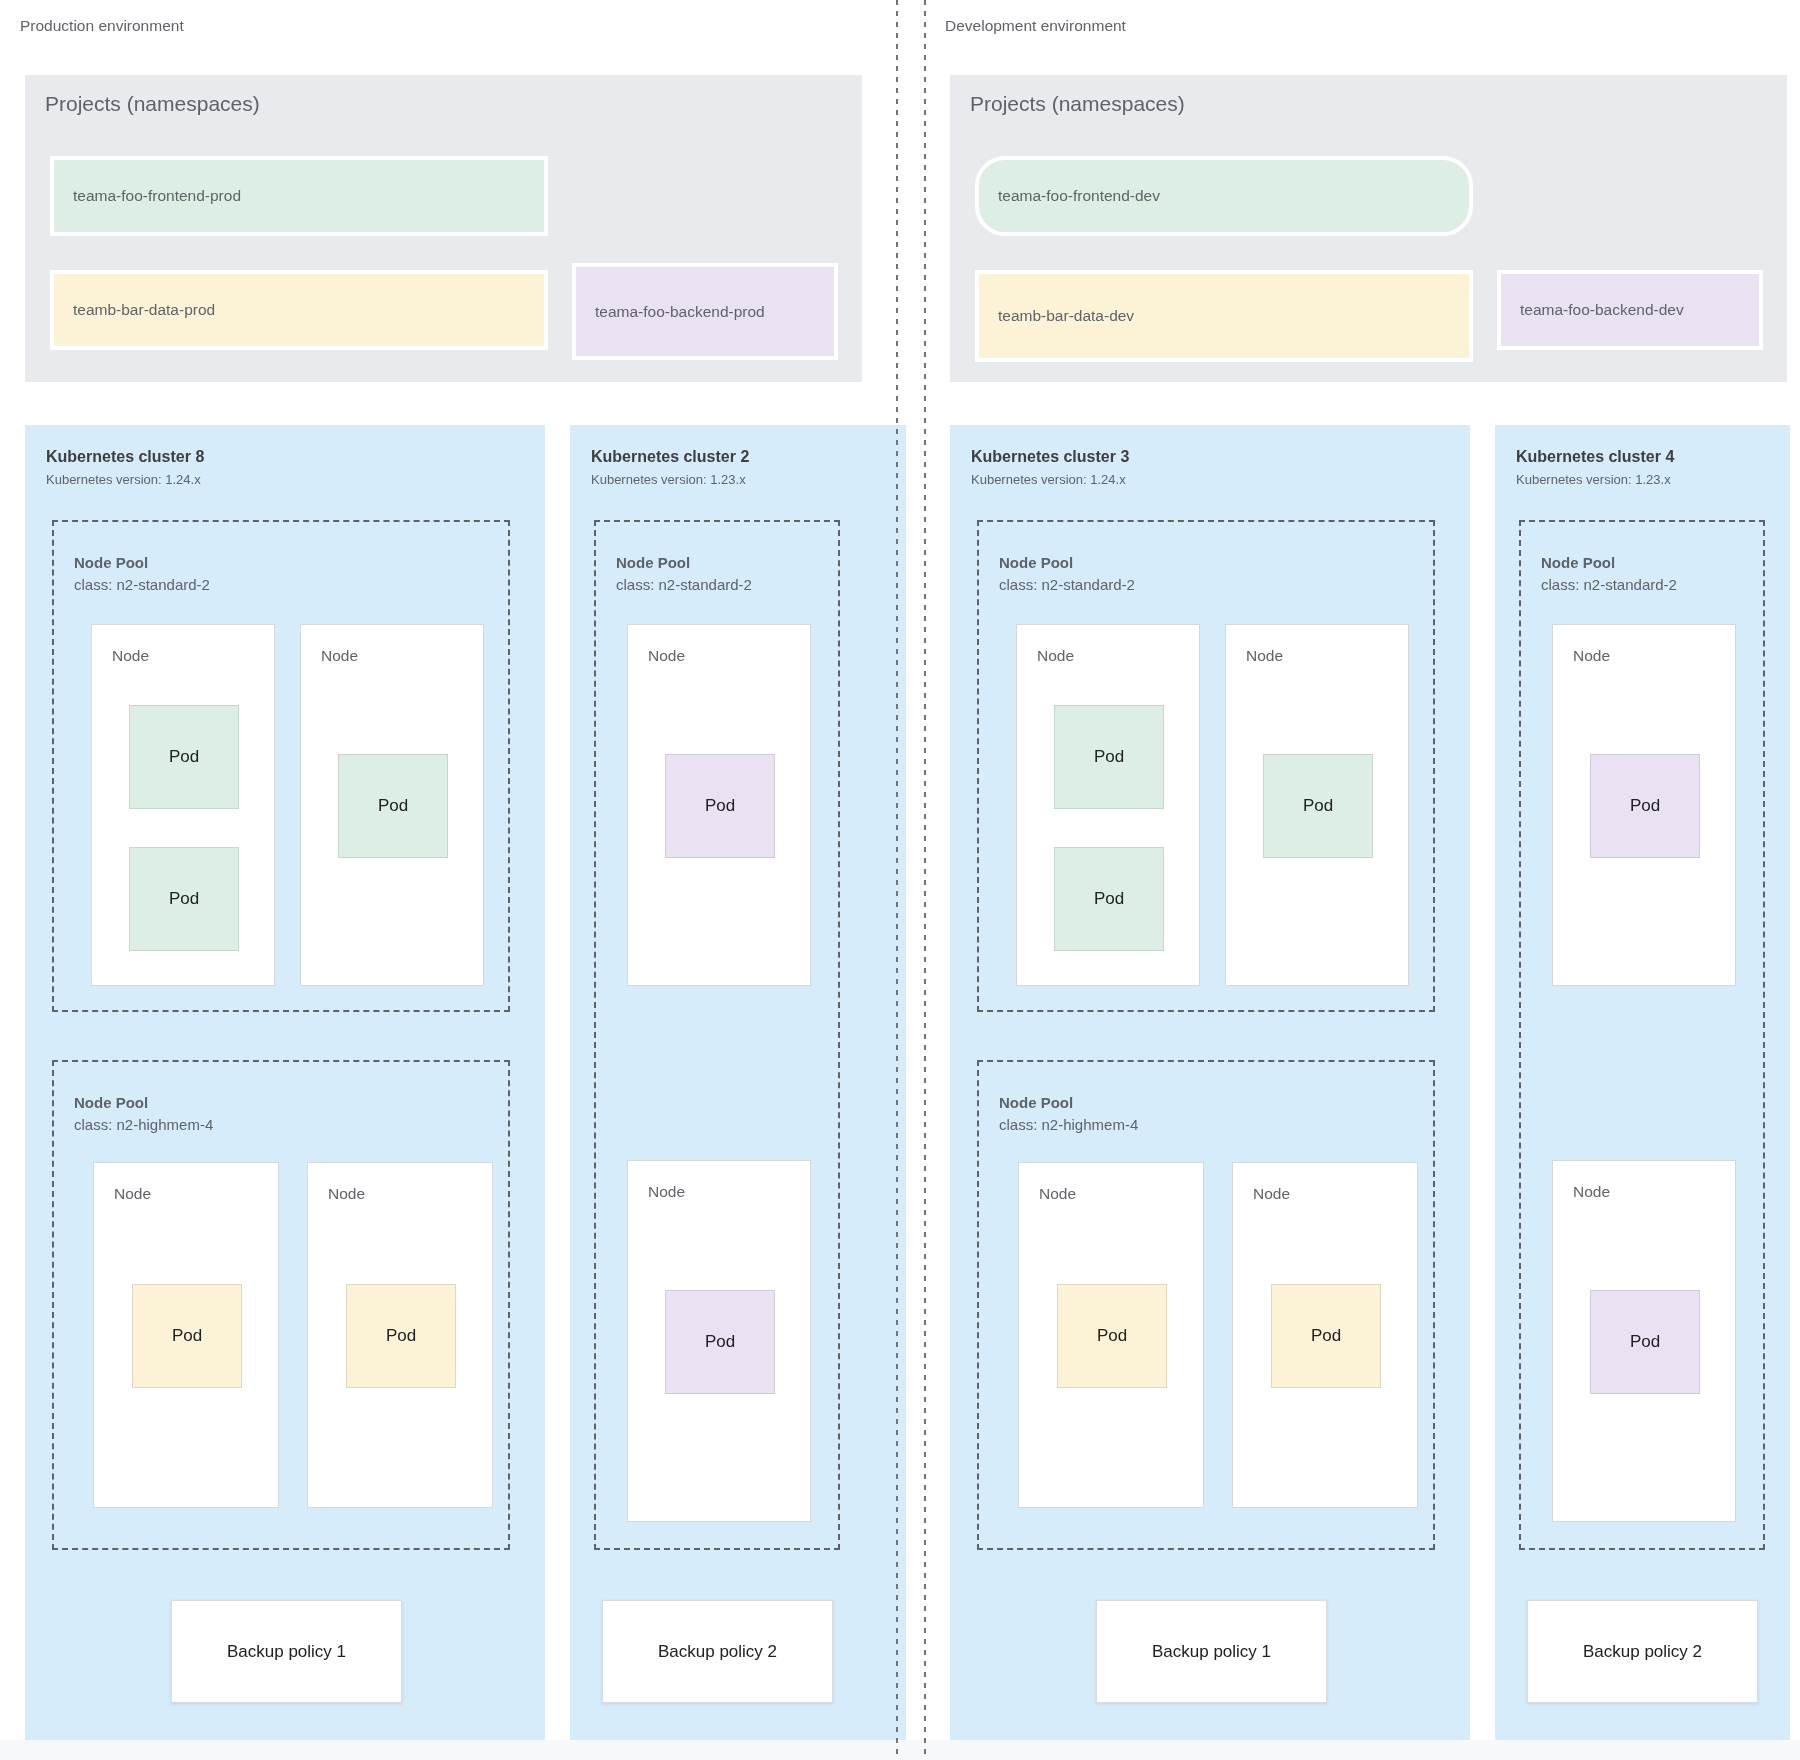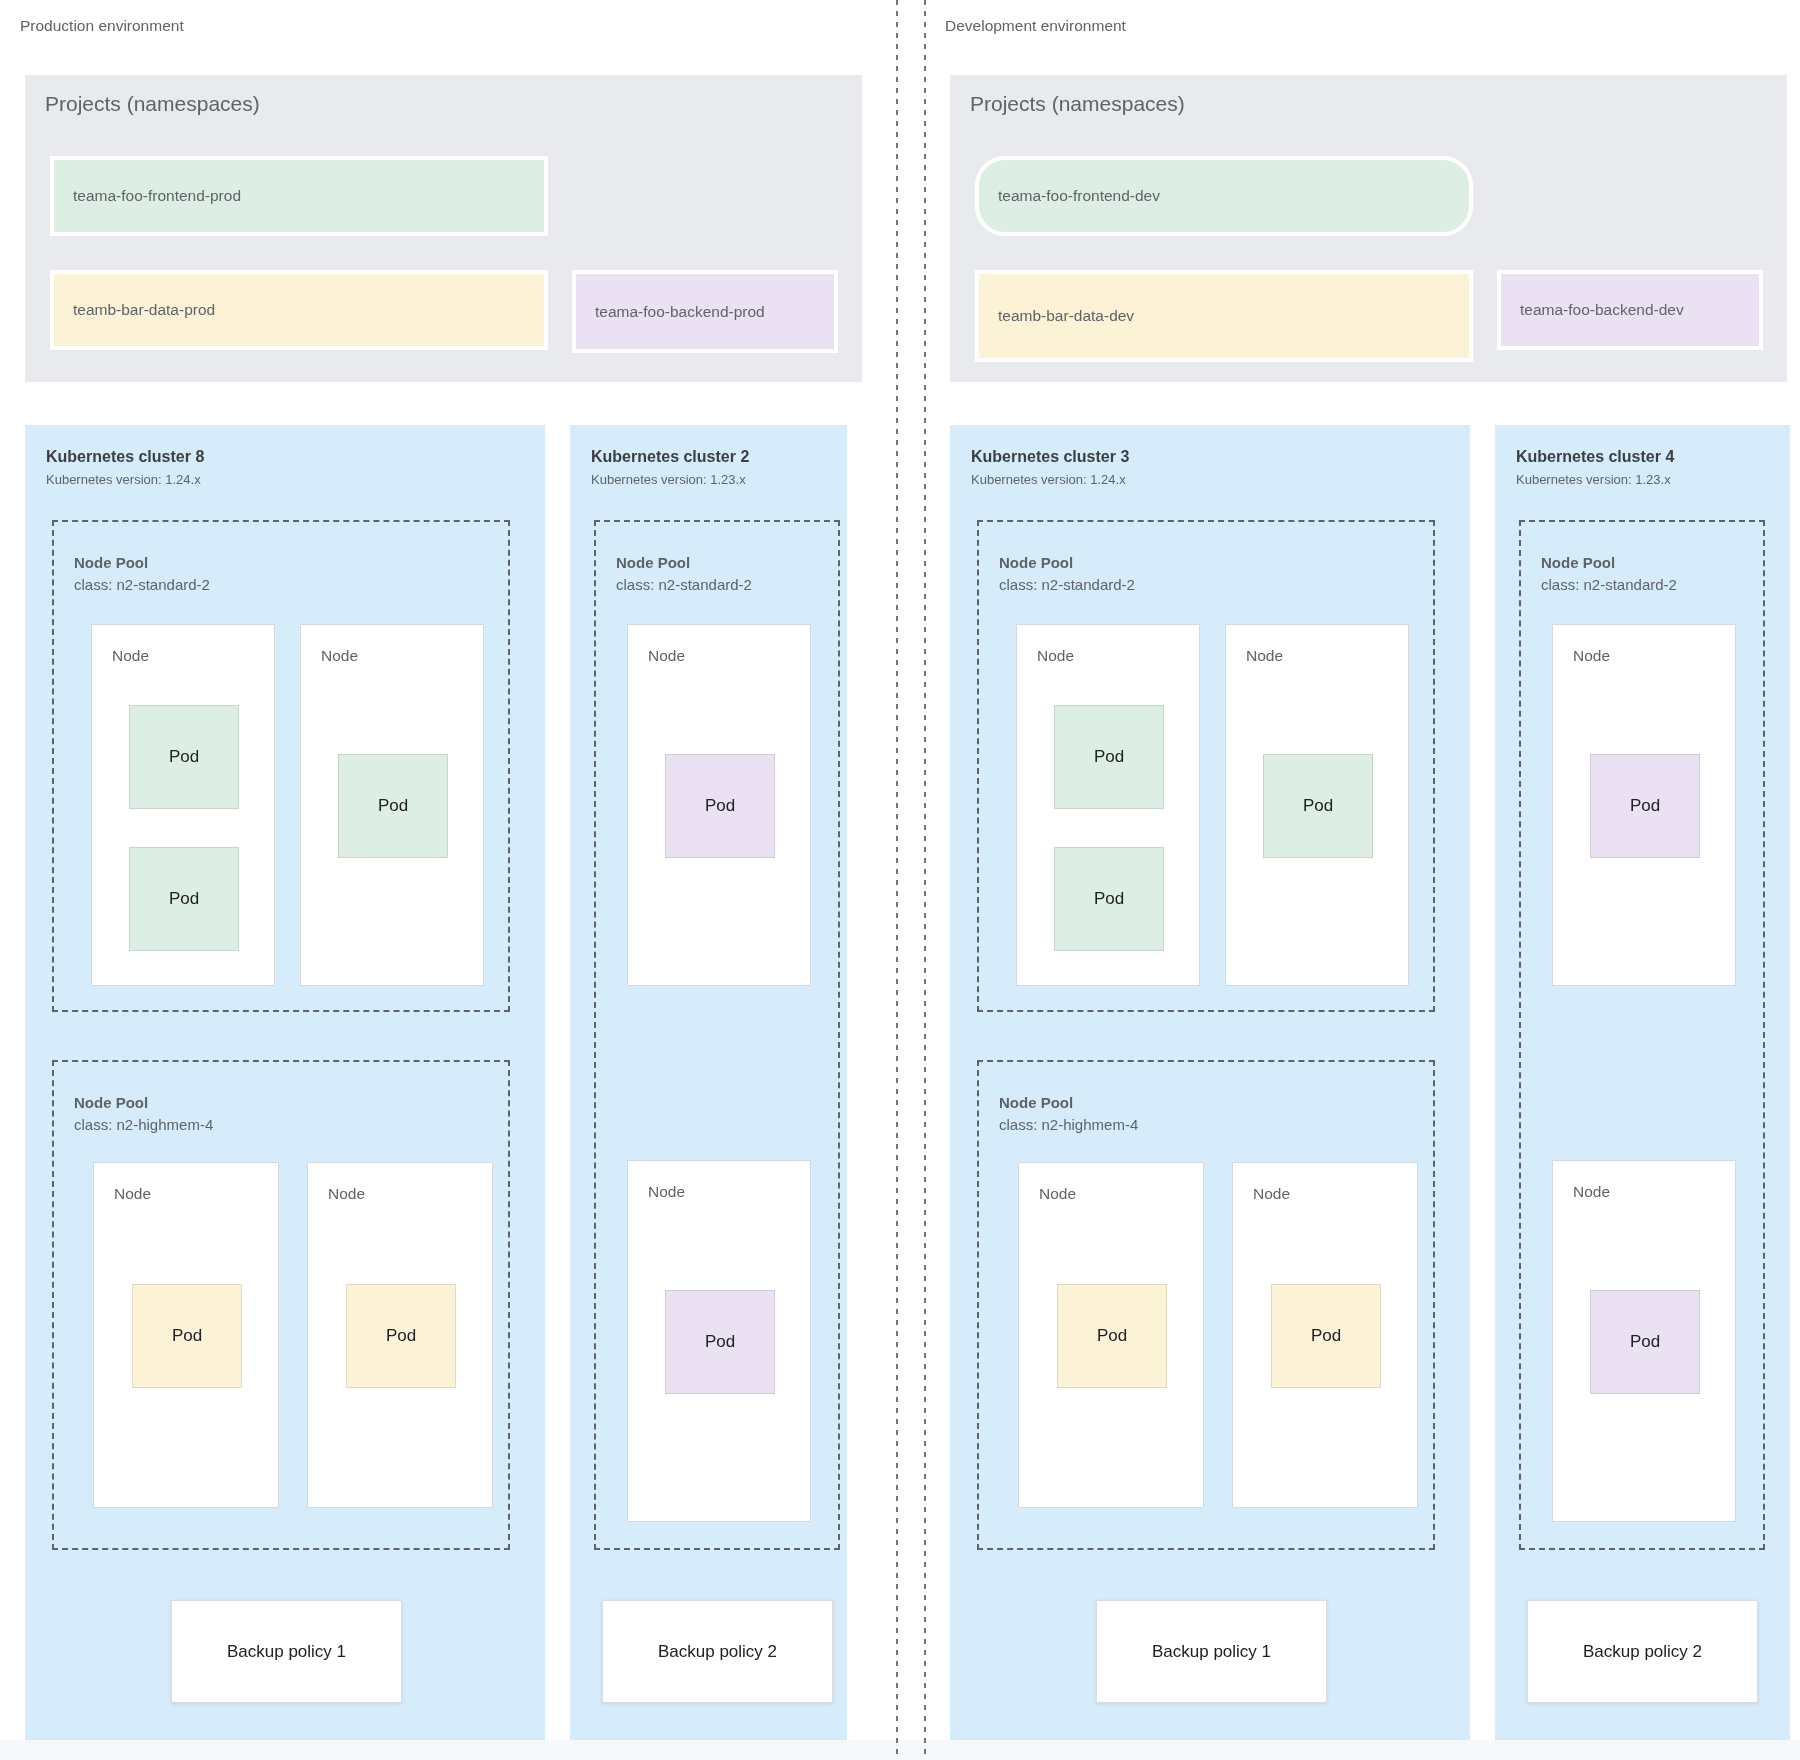--- a/index.html
+++ b/index.html
@@ -137,21 +137,21 @@
   <div class="abs env-label" style="left:20px;top:16px;">Production environment</div>
 
   <div class="abs projects-box" style="left:25px;top:75px;width:837px;height:307px;">
     <div class="projects-title">Projects (namespaces)</div>
     <div class="ns-box c-green" style="left:25px;top:81px;width:498px;height:80px;">
       <span>teama-foo-frontend-prod</span>
     </div>
     <div class="ns-box c-yellow" style="left:25px;top:195px;width:498px;height:80px;">
       <span>teamb-bar-data-prod</span>
     </div>
-    <div class="ns-box c-purple" style="left:547px;top:195px;width:266px;height:83px;">
+    <div class="ns-box c-purple" style="left:547px;top:188px;width:266px;height:97px;">
       <span>teama-foo-backend-prod</span>
     </div>
   </div>
 
   <div class="abs cluster" style="left:25px;top:425px;width:520px;height:1315px;">
     <div class="cluster-head">
       <div class="cluster-title">Kubernetes cluster 8</div>
       <div class="cluster-version">Kubernetes version: 1.24.x</div>
     </div>
 
@@ -182,21 +182,21 @@
       </div>
       <div class="node" style="left:253px;top:100px;width:186px;height:346px;">
         <div class="node-label">Node</div>
         <div class="pod c-yellow" style="left:38px;top:121px;width:110px;height:104px;">Pod</div>
       </div>
     </div>
 
     <div class="backup" style="left:146px;top:1175px;width:231px;height:103px;">Backup policy 1</div>
   </div>
 
-  <div class="abs cluster" style="left:570px;top:425px;width:277px;height:1315px;">
+  <div class="abs cluster" style="left:570px;top:425px;width:336px;height:1315px;">
     <div class="cluster-head">
       <div class="cluster-title">Kubernetes cluster 2</div>
       <div class="cluster-version">Kubernetes version: 1.23.x</div>
     </div>
 
     <div class="node-pool" style="left:24px;top:95px;width:246px;height:1030px;">
       <div class="pool-head">
         <div class="pool-title">Node Pool</div>
         <div class="pool-class">class: n2-standard-2</div>
       </div>

